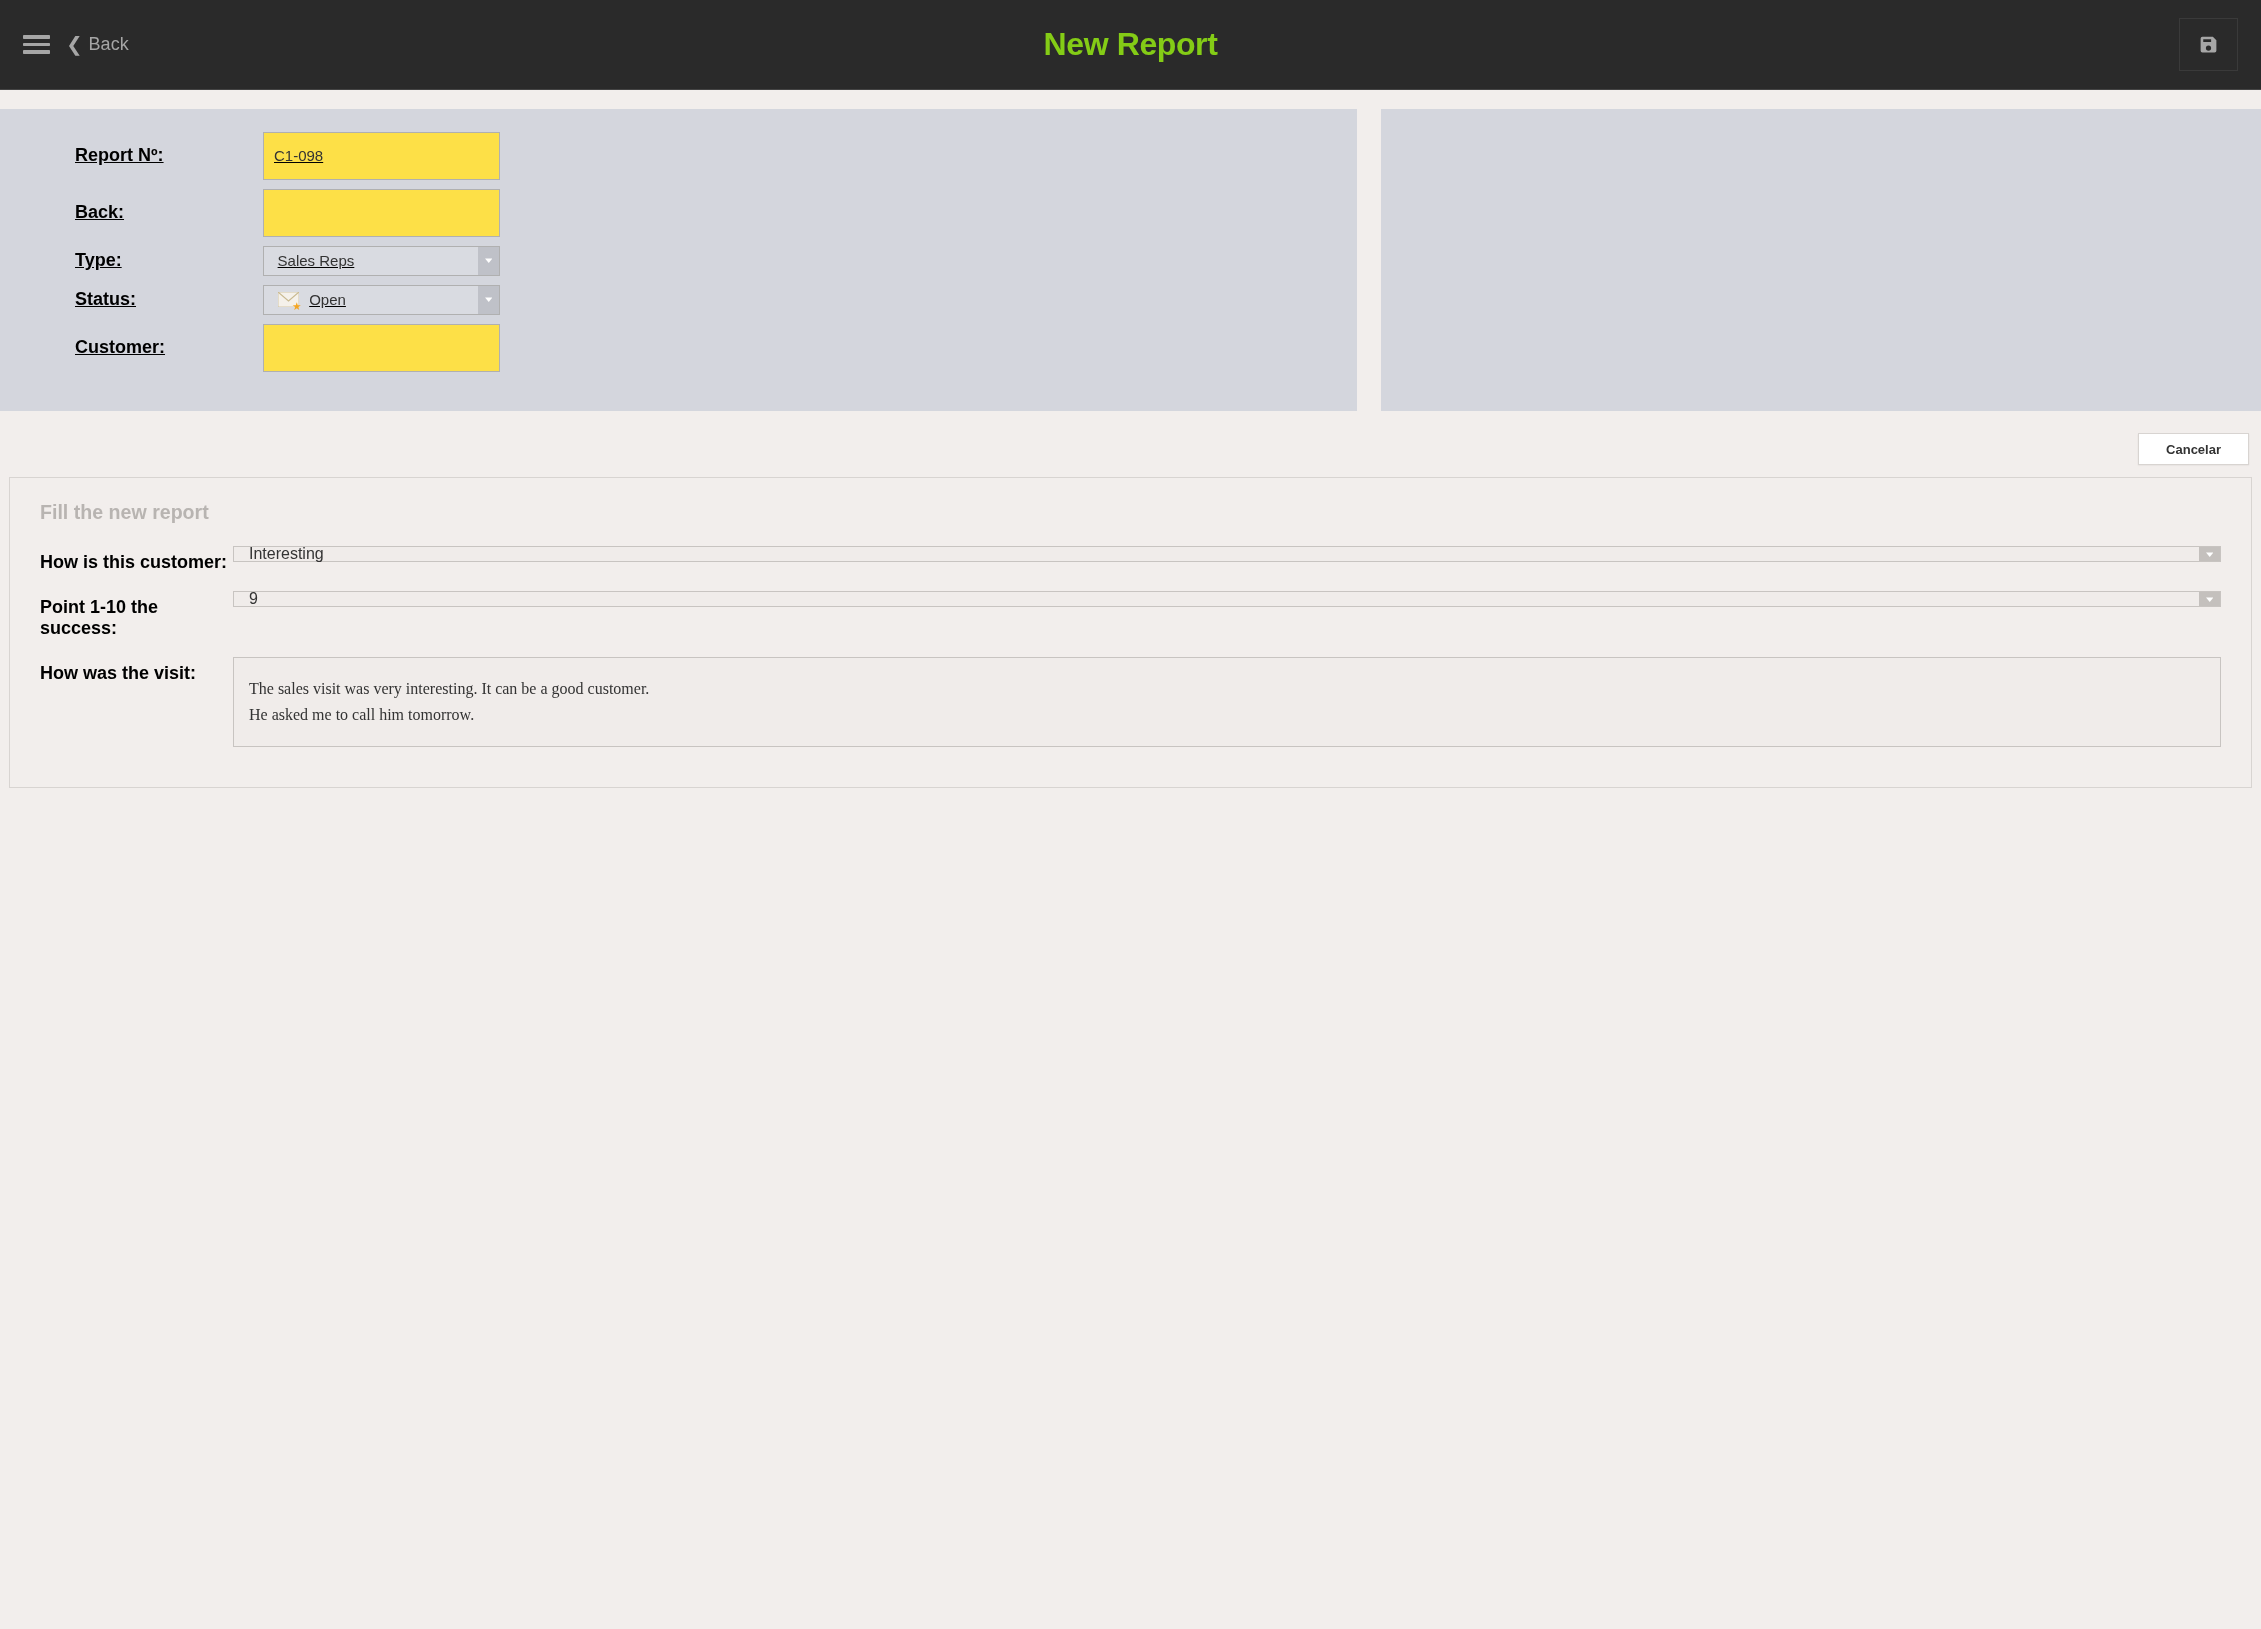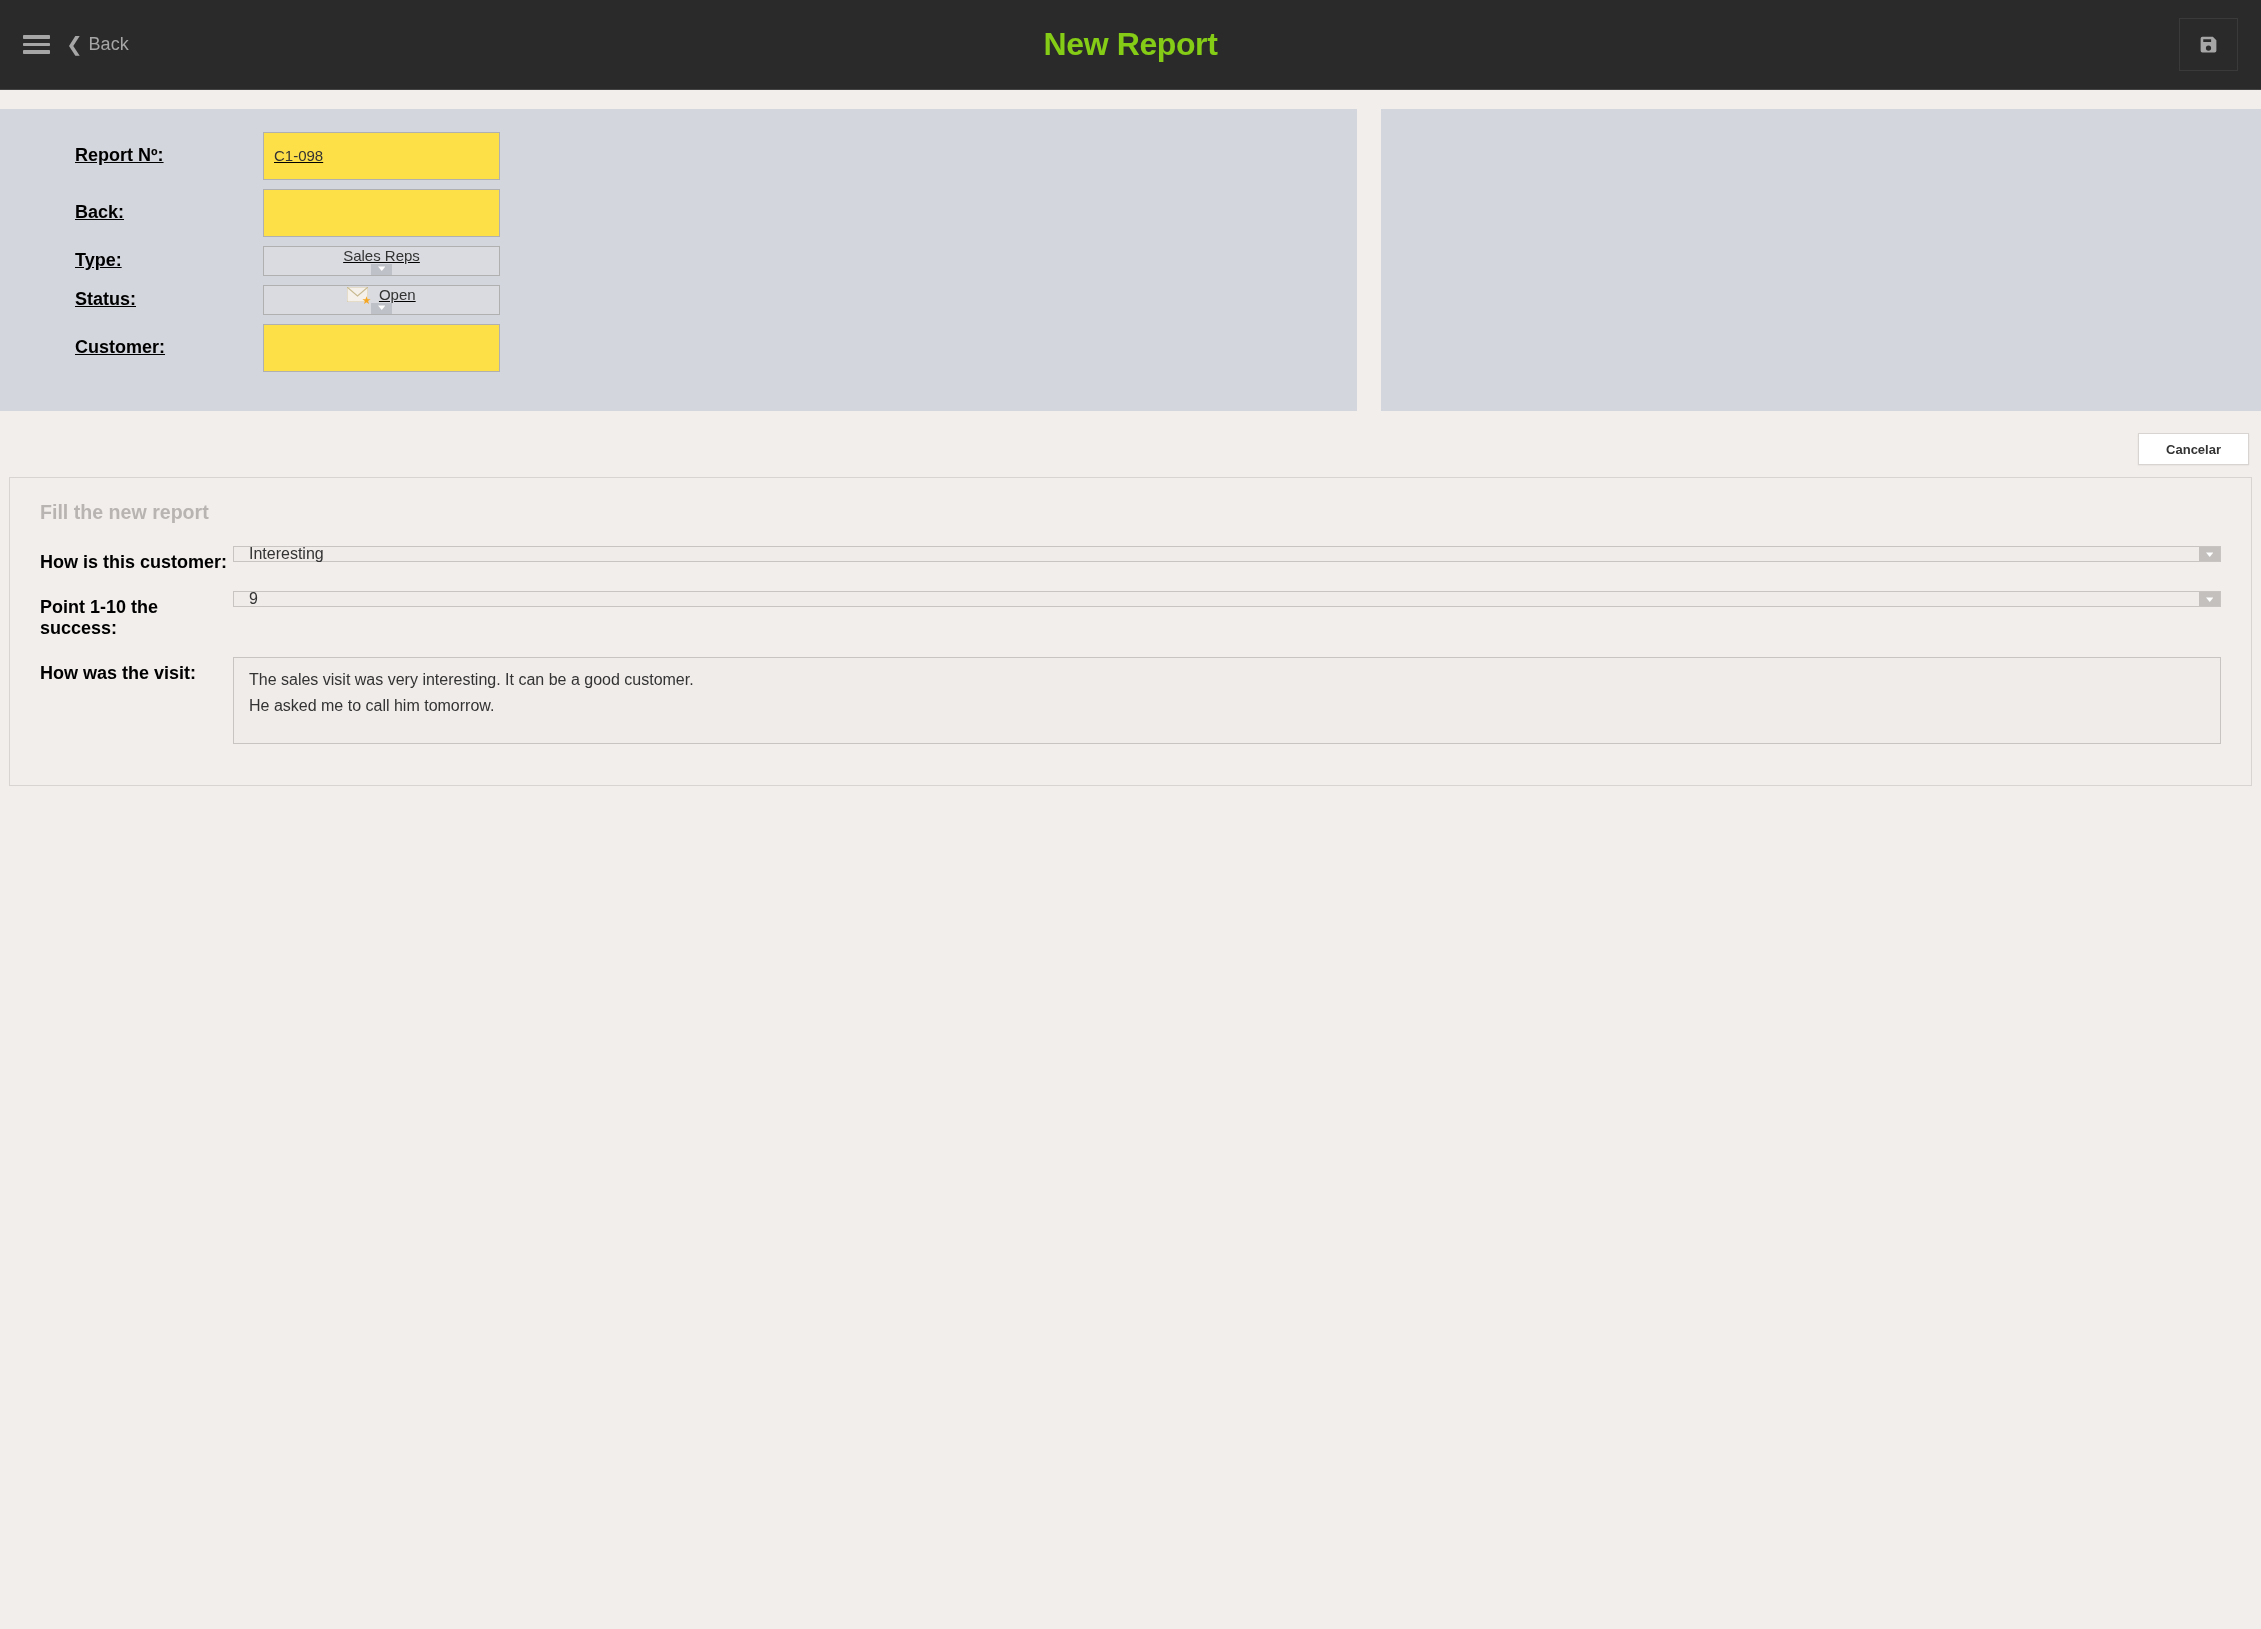--- a/index.html
+++ b/index.html
@@ -106,21 +106,20 @@
     color: #333;
   }
   .select-wrap {
     display: flex;
     width: 237px;
     height: 30px;
     border: 0.8px solid #b0b0b0;
     background: #d9dbe1;
     align-items: center;
     cursor: pointer;
-    flex-direction: column;
   }
   .select-wrap .sel-text {
     flex: 1;
     padding: 0 13.6px;
     font-size: 15px;
     color: #333;
     display: flex;
     align-items: center;
     gap: 10.6px;
   }
@@ -214,24 +213,24 @@
     align-items: center;
     justify-content: center;
   }
   .rep-textarea {
     flex: 1;
     min-height: 87px;
     border: 0.8px solid #c8c4c1;
     background: #f0ecea;
     font-size: 16px;
     color: #333;
-    padding: 9px 15px;
+    padding: 18px 15px;
     line-height: 1.6;
     resize: none;
-    font-family: Liberation Sans, sans-serif;
+    font-family: Liberation Serif, serif;
   }
 </style>
 </head>
 <body>
 
 <div class="header">
   <div class="hamburger">
     <span></span>
       <span></span>
       <span></span>

